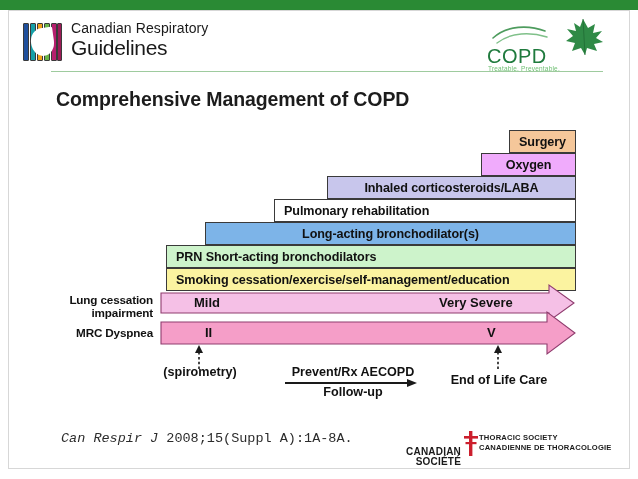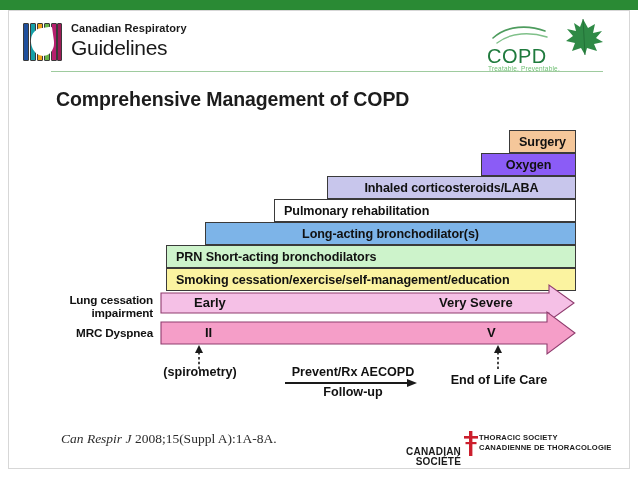--- a/index.html
+++ b/index.html
@@ -72,22 +72,22 @@
     position: absolute;
     left: 17px; top: 20px;
     width: 2px; height: 11px;
     background: #ffffff;
   }
   .crg-title-wrap {
     position: absolute;
     left: 62px; top: 11px;
   }
   .crg-line1 {
-    font-size: 11px;
-    font-weight: bold;
+    font-size: 14px;
+    font-weight: normal;
     color: #1a1a1a;
     letter-spacing: 0.1px;
     line-height: 13px;
   }
   .crg-line2 {
     font-size: 21px;
     font-weight: 400;
     color: #1a1a1a;
     letter-spacing: -0.3px;
     line-height: 24px;
@@ -179,21 +179,21 @@
     color: #111111;
     text-align: center;
     line-height: 15px;
     white-space: nowrap;
   }
 
   
   .citation {
     position: absolute;
     left: 52px; top: 420px;
-    font-family: Liberation Serif, serif;
+    font-family: Liberation Mono, monospace;
     font-size: 13.5px;
     color: #2b2b2b;
     white-space: nowrap;
   }
   .citation .journal { font-style: italic; }
 
   .cts-logo {
     position: absolute;
     left: 378px; top: 421px;
     width: 220px; height: 26px;
@@ -263,21 +263,21 @@
 
       <div class="header-rule"></div>
     </div>
 
     <div class="slide-title">Comprehensive Management of COPD</div>
 
     <div class="bars" id="bars-container">
         <div class="bar center" style="left: 500px; top: 119px; width: 67px; background: rgb(245, 199, 154);">
           <span class="bar-label">Surgery</span>
         </div>
-        <div class="bar center" style="left: 472px; top: 142px; width: 95px; background: #8b5cf6;">
+        <div class="bar center" style="left: 472px; top: 142px; width: 95px; background: #f0abfc;">
           <span class="bar-label">Oxygen</span>
         </div>
         <div class="bar" style="left: 265px; top: 188px; width: 302px; background: rgb(255, 255, 255);">
           <span class="bar-label">Pulmonary rehabilitation</span>
         </div>
         <div class="bar center" style="left: 318px; top: 165px; width: 249px; background: rgb(200, 198, 236);">
           <span class="bar-label">Inhaled corticosteroids/LABA</span>
         </div>
         <div class="bar center" style="left: 196px; top: 211px; width: 371px; background: rgb(125, 180, 232);">
           <span class="bar-label">Long-acting bronchodilator(s)</span>
@@ -313,21 +313,21 @@
     </svg>
 
     <div class="arrow-label" style="left:26px; top:282px; width:118px;">
       <div>Lung cessation</div>
       <div>impairment</div>
     </div>
     <div class="arrow-label" style="left:26px; top:315px; width:118px;">
       <div>MRC Dyspnea</div>
     </div>
 
-    <div class="arrow-text-left" style="left:185px; top:284px;">Early</div>
+    <div class="arrow-text-left" style="left:185px; top:284px;">Mild</div>
     <div class="arrow-text-right" style="left:430px; top:284px;">Very Severe</div>
 
     <div class="arrow-text-left" style="left:196px; top:314px;">II</div>
     <div class="arrow-text-right" style="left:478px; top:314px;">V</div>
 
     <div class="ann" style="left:130px; top:354px; width:122px;">
       <div>(spirometry)</div>
     </div>
 
     <div class="ann" style="left:274px; top:354px; width:140px;">

